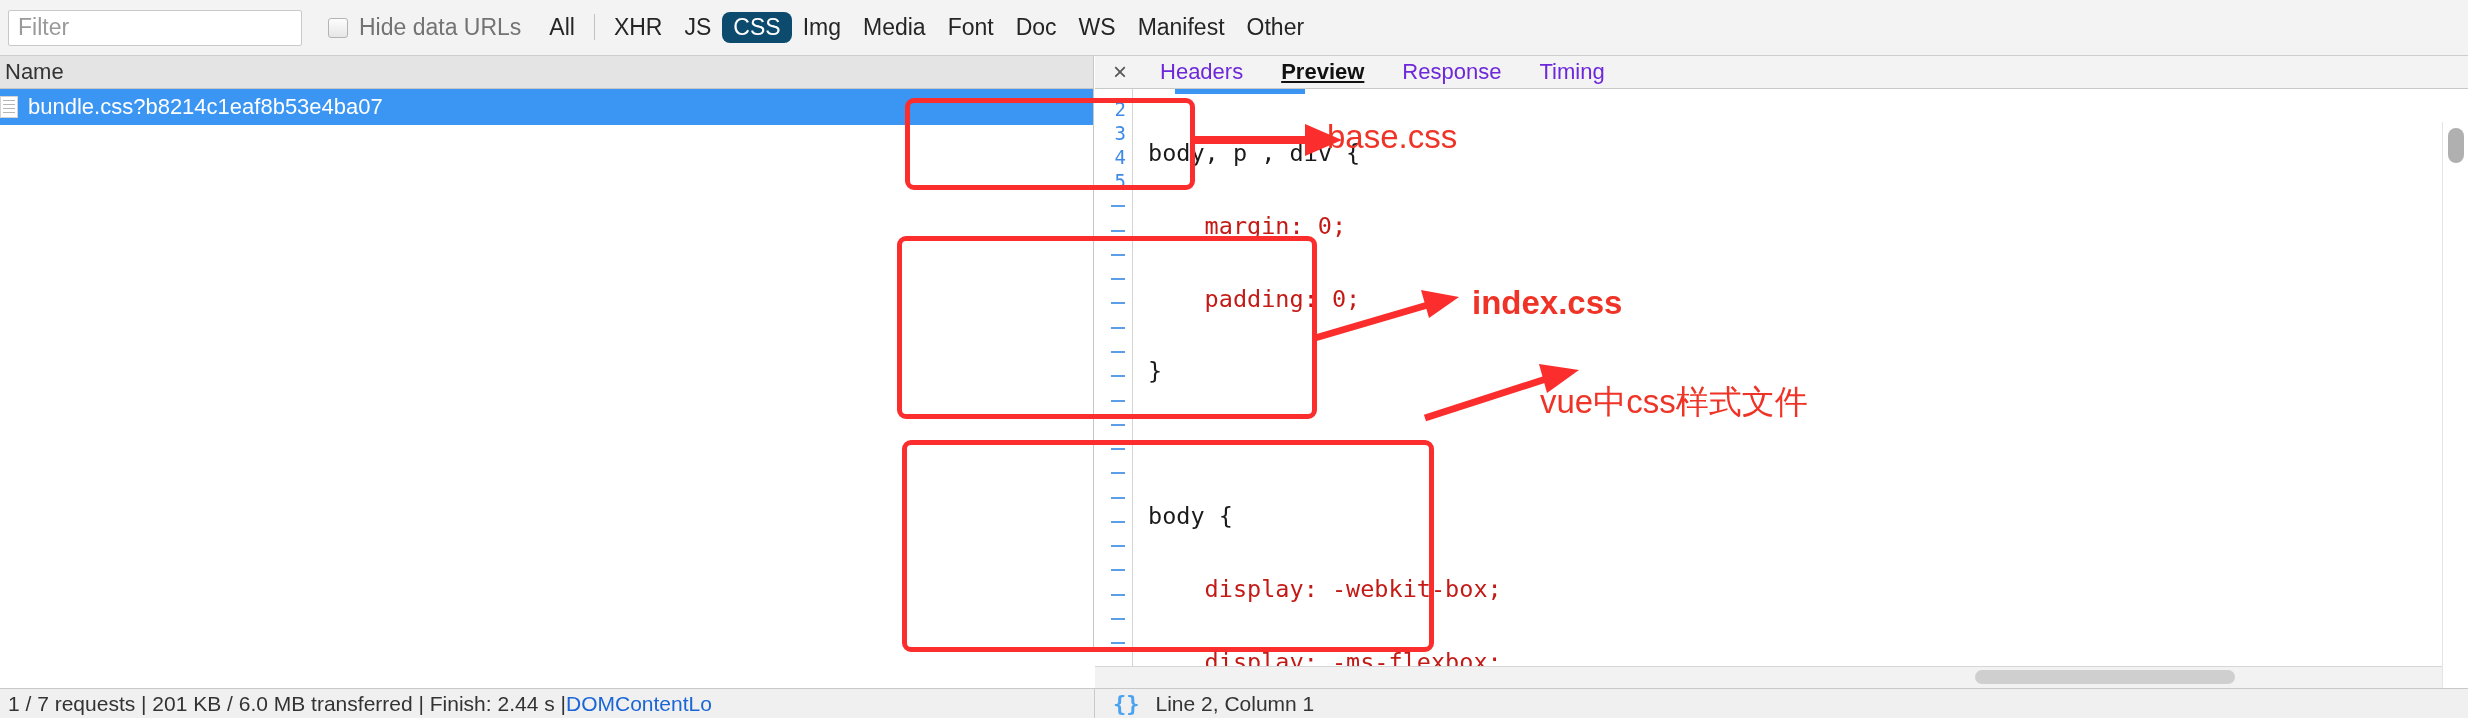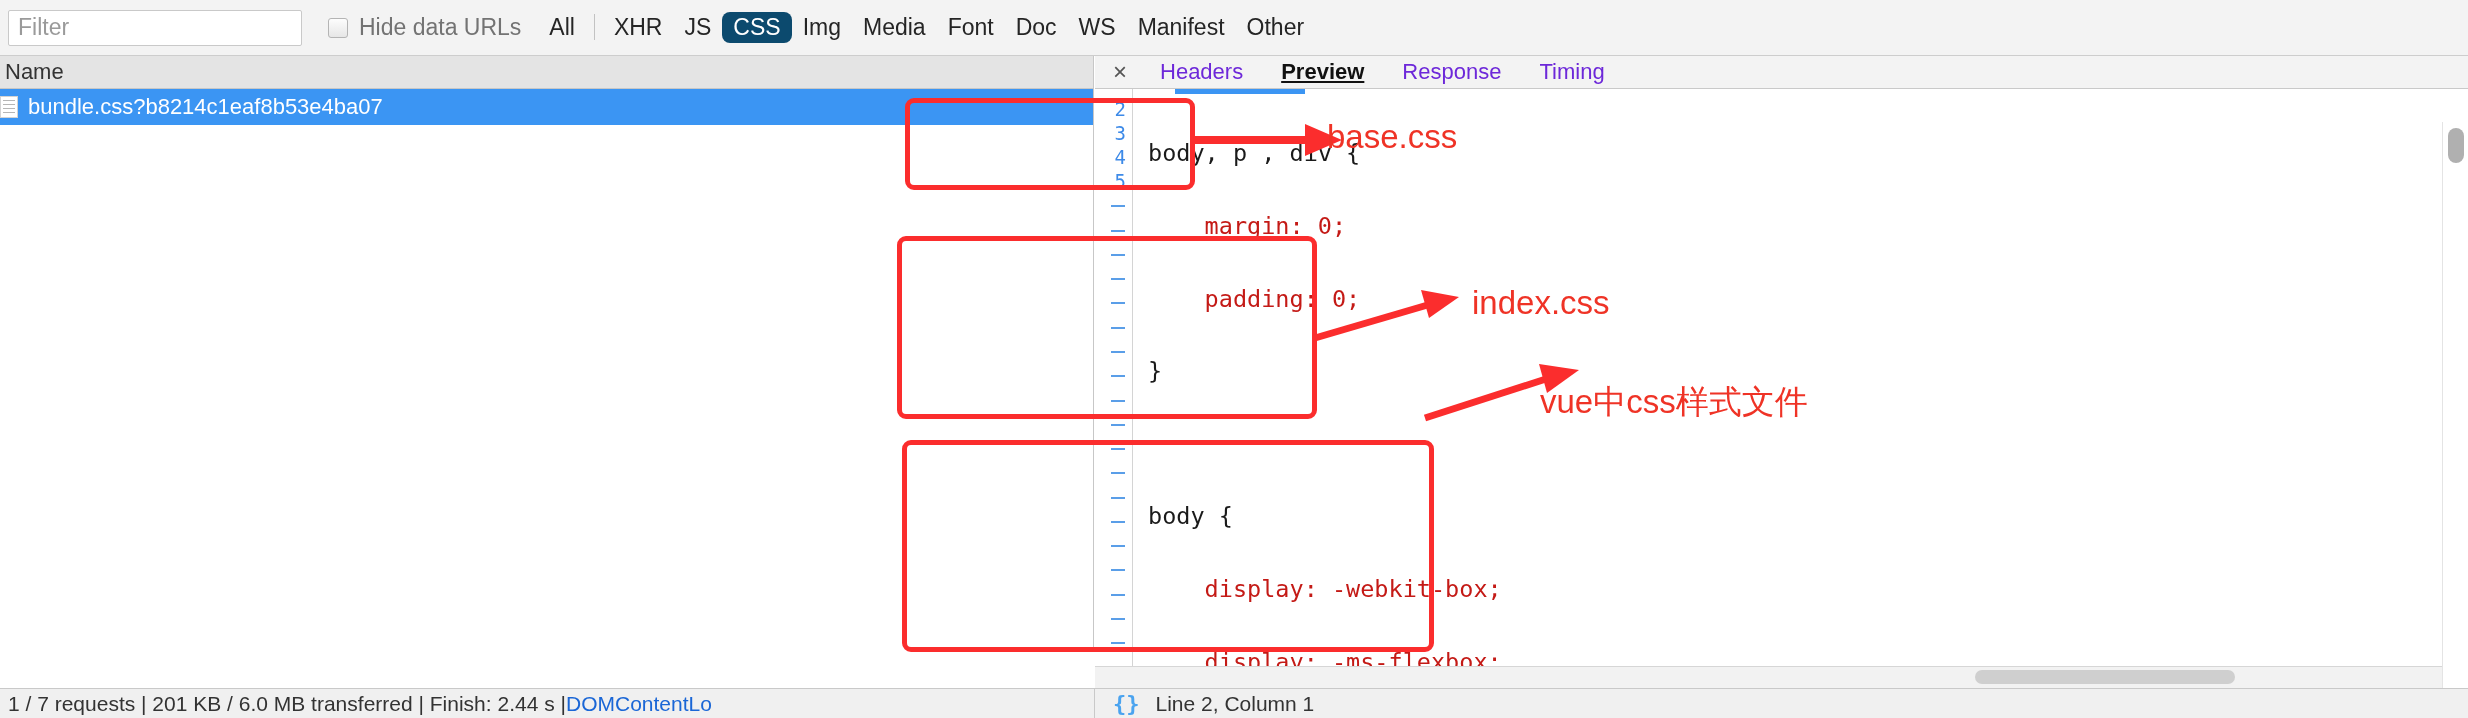--- a/index.html
+++ b/index.html
@@ -443,21 +443,21 @@
     <line x1="2" y1="22" x2="120" y2="22" stroke="#fb2d2d" stroke-width="8"></line>
     <polygon points="115,6 152,22 115,38" fill="#fb2d2d"></polygon>
   </svg>
   <div class="anno-label" style="left:1327px; top:118px;">base.css</div>
 
   <div class="anno-box" style="left:897px; top:236px; width:420px; height:183px;"></div>
   <svg class="anno-arrow" style="left:1313px; top:290px;" width="160" height="54" viewBox="0 0 160 54">
     <line x1="2" y1="48" x2="118" y2="14" stroke="#fb2d2d" stroke-width="7"></line>
     <polygon points="108,0 146,7 116,28" fill="#fb2d2d"></polygon>
   </svg>
-  <div class="anno-label" style="left:1472px; top:284px;">index.css</div>
+  <div class="anno-label" style="left:1472px; top:284px;font-weight:bold;">index.css</div>
 
   <div class="anno-box" style="left:902px; top:440px; width:532px; height:212px;"></div>
   <svg class="anno-arrow" style="left:1423px; top:362px;" width="170" height="62" viewBox="0 0 170 62">
     <line x1="2" y1="56" x2="126" y2="16" stroke="#fb2d2d" stroke-width="7"></line>
     <polygon points="116,2 156,8 124,31" fill="#fb2d2d"></polygon>
   </svg>
   <div class="anno-label" style="left:1540px; top:380px;">vue中css样式文件</div>
 
   <div class="statusbar">
     <div class="status-left">

